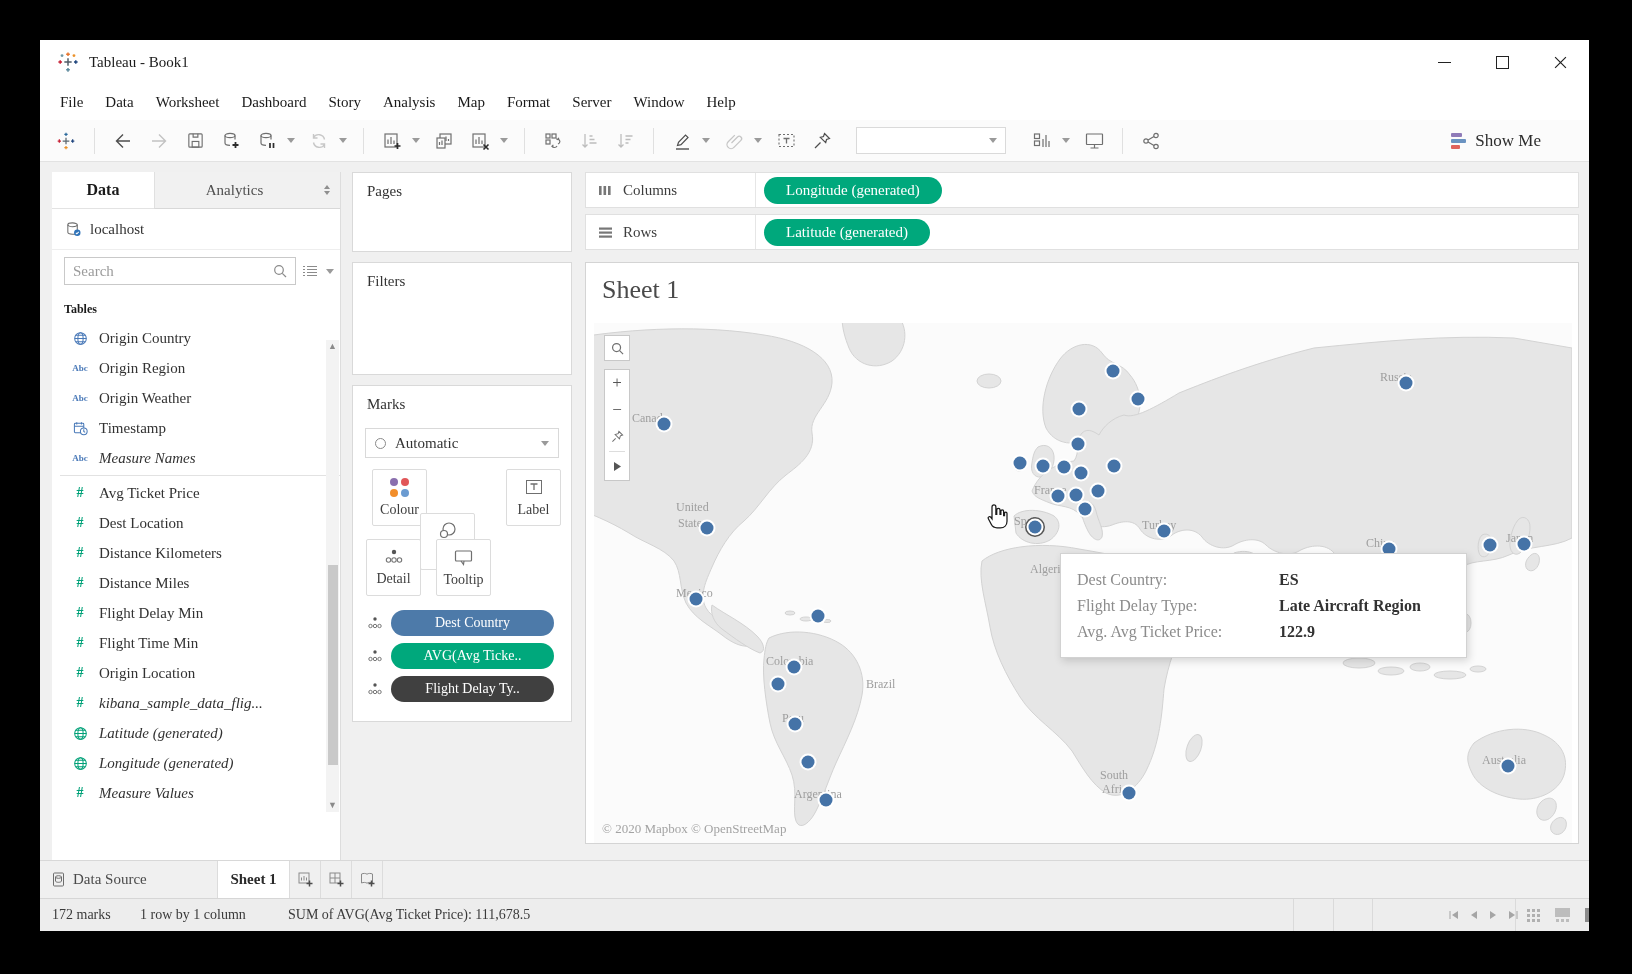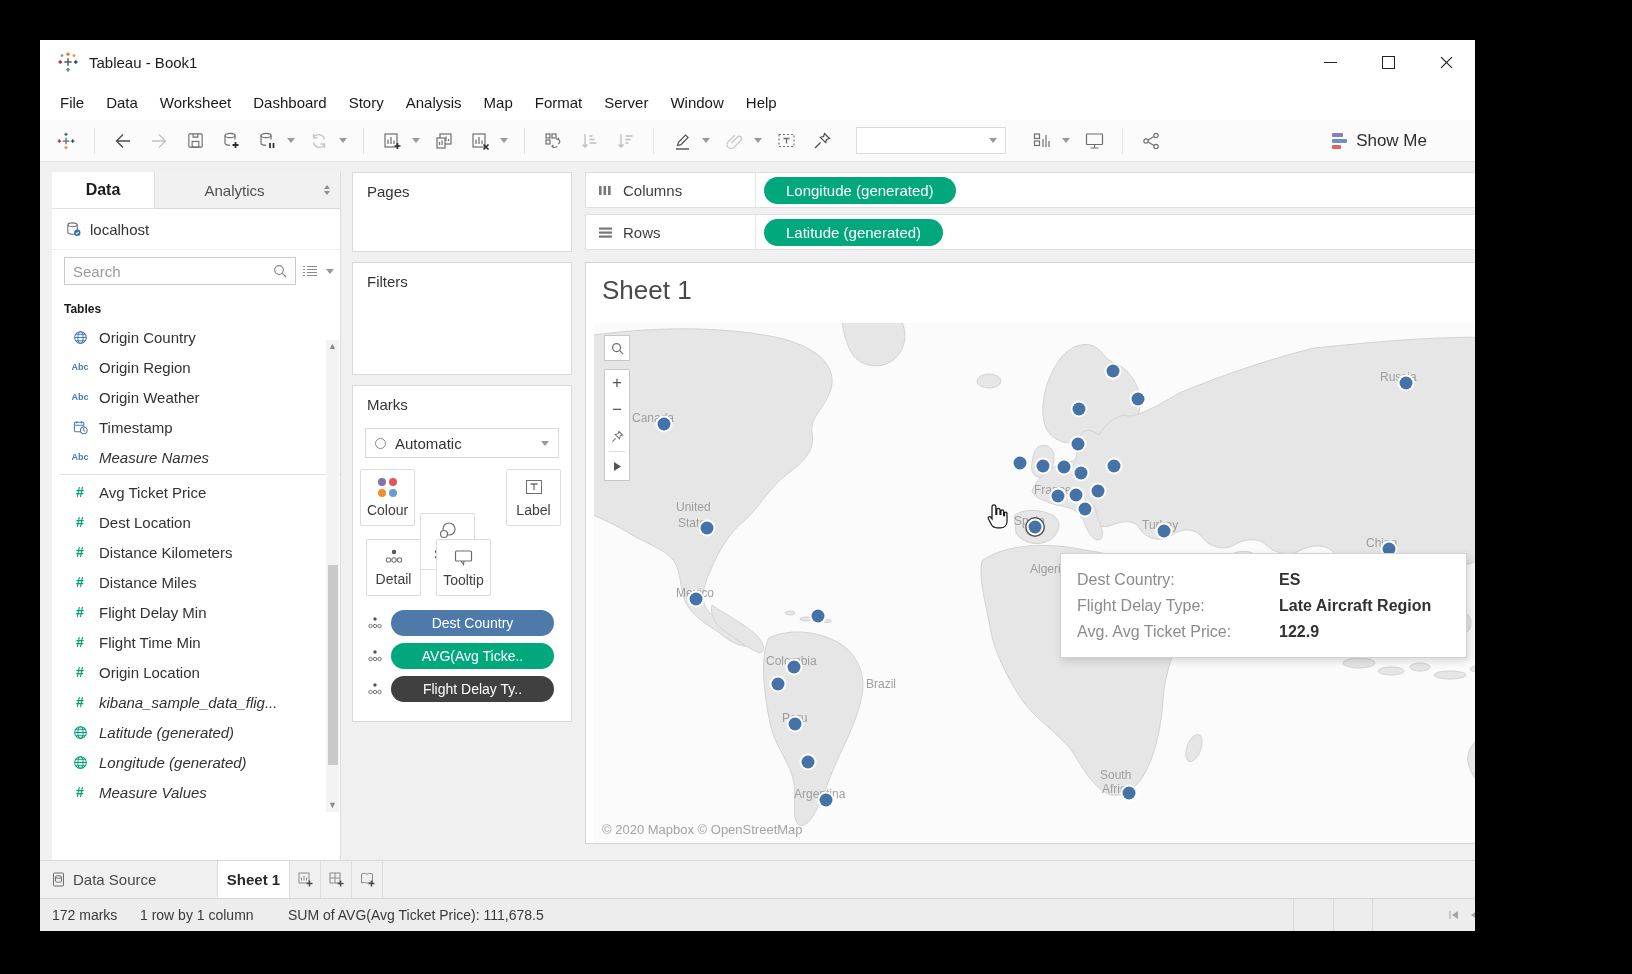--- a/index.html
+++ b/index.html
@@ -1,17 +1,17 @@
 <!DOCTYPE html>
 <html><head>
 <meta charset="utf-8">
 <style>
   html,body{margin:0;padding:0;background:#000;}
   body{width:1632px;height:974px;position:relative;font-family:"Liberation Sans",sans-serif;-webkit-font-smoothing:antialiased;overflow:hidden;}
-  .window{position:absolute;left:40px;top:40px;width:1435px;height:891px;background:#f0f0f0;overflow:hidden;}
+  .window{position:absolute;left:40px;top:40px;width:1549px;height:891px;background:#f0f0f0;overflow:hidden;font-family:Liberation Serif, serif;}
   
   .titlebar{position:absolute;left:0;top:0;width:100%;height:44px;background:#fff;display:flex;align-items:center;padding-left:16px;box-sizing:border-box;}
   .title-text{font-size:15px;color:#1b1b1b;margin-left:9px;}
   .win-btns{position:absolute;right:0;top:0;height:44px;display:flex;}
   .win-btn{width:58px;height:44px;display:flex;align-items:center;justify-content:center;}
   .glyph-min{width:13px;height:1px;background:#222;}
   .glyph-max{width:11px;height:11px;border:1px solid #222;}
   
   .menubar{position:absolute;left:0;top:44px;width:100%;height:36px;background:#fff;display:flex;align-items:center;padding-left:9px;box-sizing:border-box;}
   .menu-item{padding:0 11px;font-size:15px;color:#1a1a1a;}
@@ -475,21 +475,21 @@
     <div class="card-title">Filters</div>
   </div>
   <div class="card" style="left:312px;top:345px;width:220px;height:337px;">
     <div class="card-title">Marks</div>
     <div class="marks-dropdown">
       <span class="md-circle"></span>
       <span class="md-text">Automatic</span>
       <span class="caret" style="margin-left:0"></span>
     </div>
     <div id="mark-buttons">
-        <div class="mark-btn" style="left: 7px; top: 83px;">
+        <div class="mark-btn" style="left: 19px; top: 83px;">
           <span class="colour-dots">
             <i style="background:#8a6fae"></i>
             <i style="background:#e15759"></i>
             <i style="background:#f28e2b"></i>
             <i style="background:#6b9bd1"></i>
           </span>
           <span>Colour</span>
         </div>
         <div class="mark-btn" style="left: 67px; top: 83px; margin-top: 44px;">
           <svg width="22" height="20" viewBox="0 0 22 20" fill="none" stroke="#6f6f6f" stroke-width="1.2">

